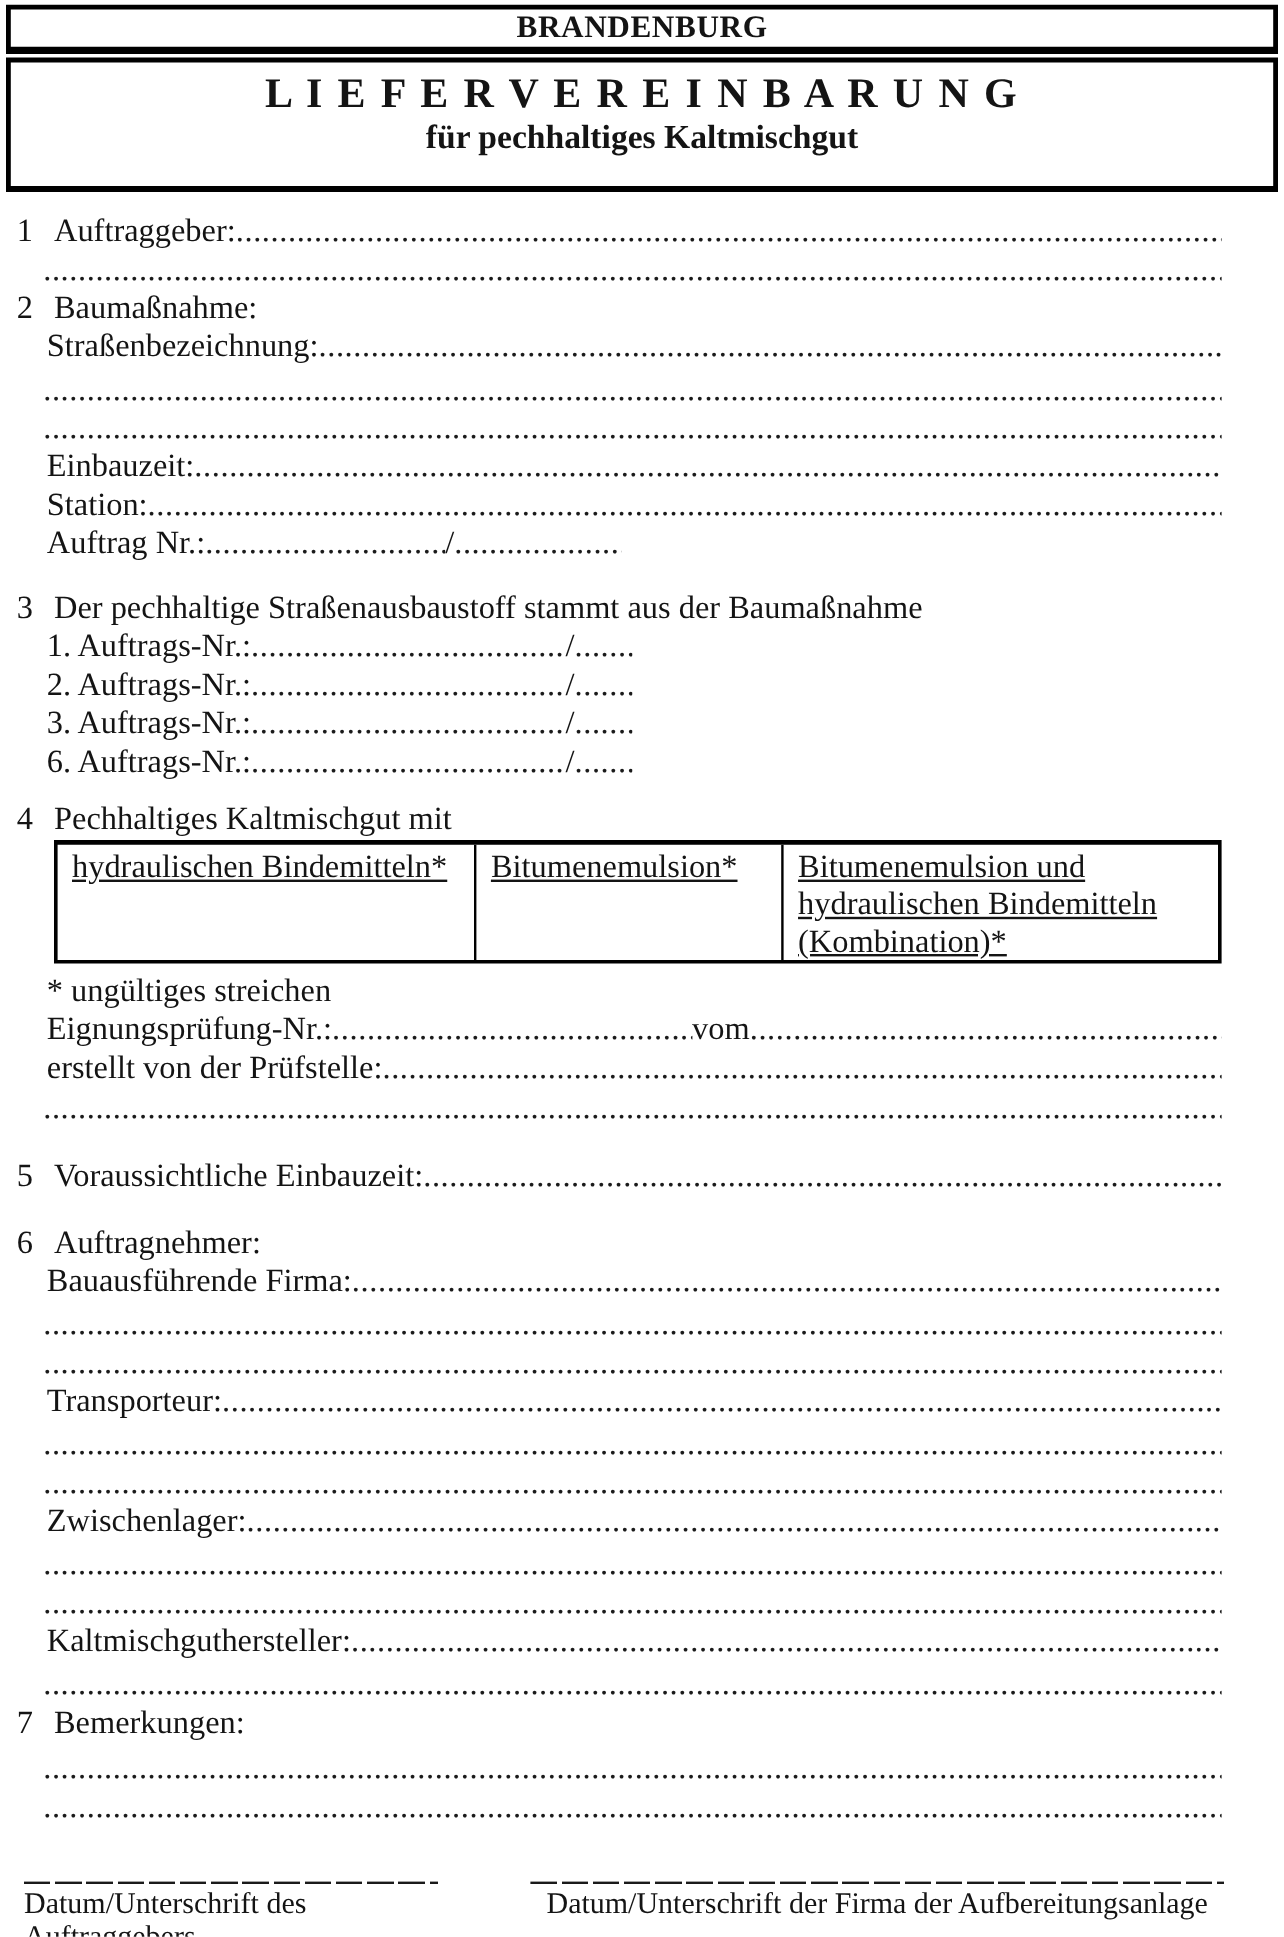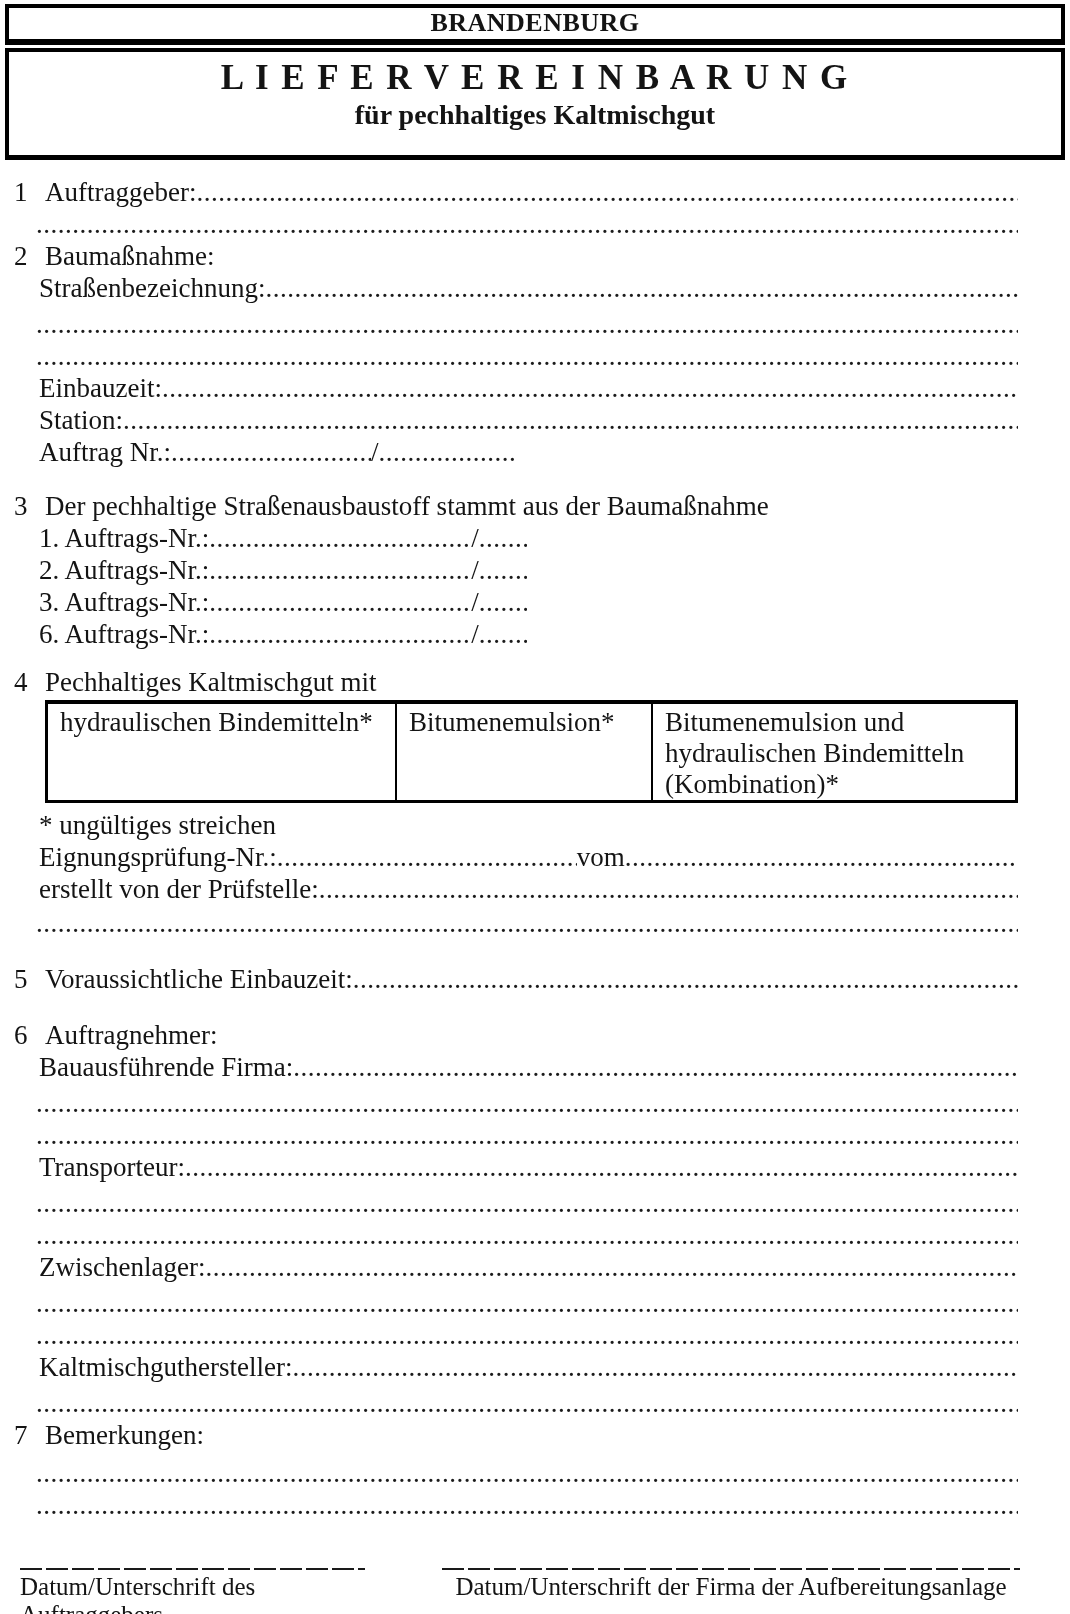--- a/index.html
+++ b/index.html
@@ -54,20 +54,21 @@
   .tbl {
     margin:2px 0 0 31px;
     border:3px solid #000; border-top-width:4px;
     display:flex; height:96px; box-sizing:content-box;
     white-space:normal;
   }
   .cell {
     box-sizing:border-box; padding:3px 12px 0 12px;
     font-size:27px; line-height:31px;
     border-right:2px solid #000;
+    text-decoration:underline;
   }
   .cell:last-child { border-right:none; }
   .c1 { width:352px; } .c2 { width:258px; } .c3 { width:365px; }
 
   
   .footer {
     position:absolute; left:0; right:0; top:1564px;
     display:flex; justify-content:space-between;
     padding:0 50px 0 20px;
   }

